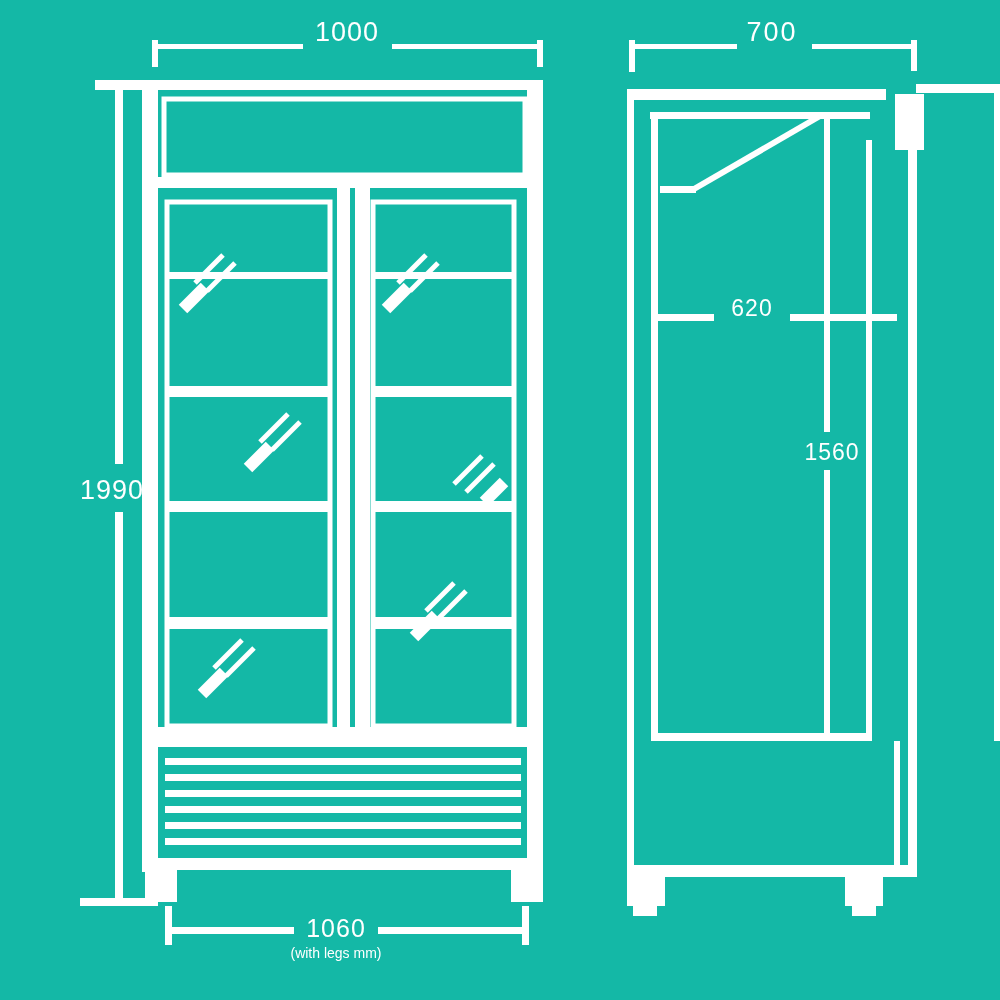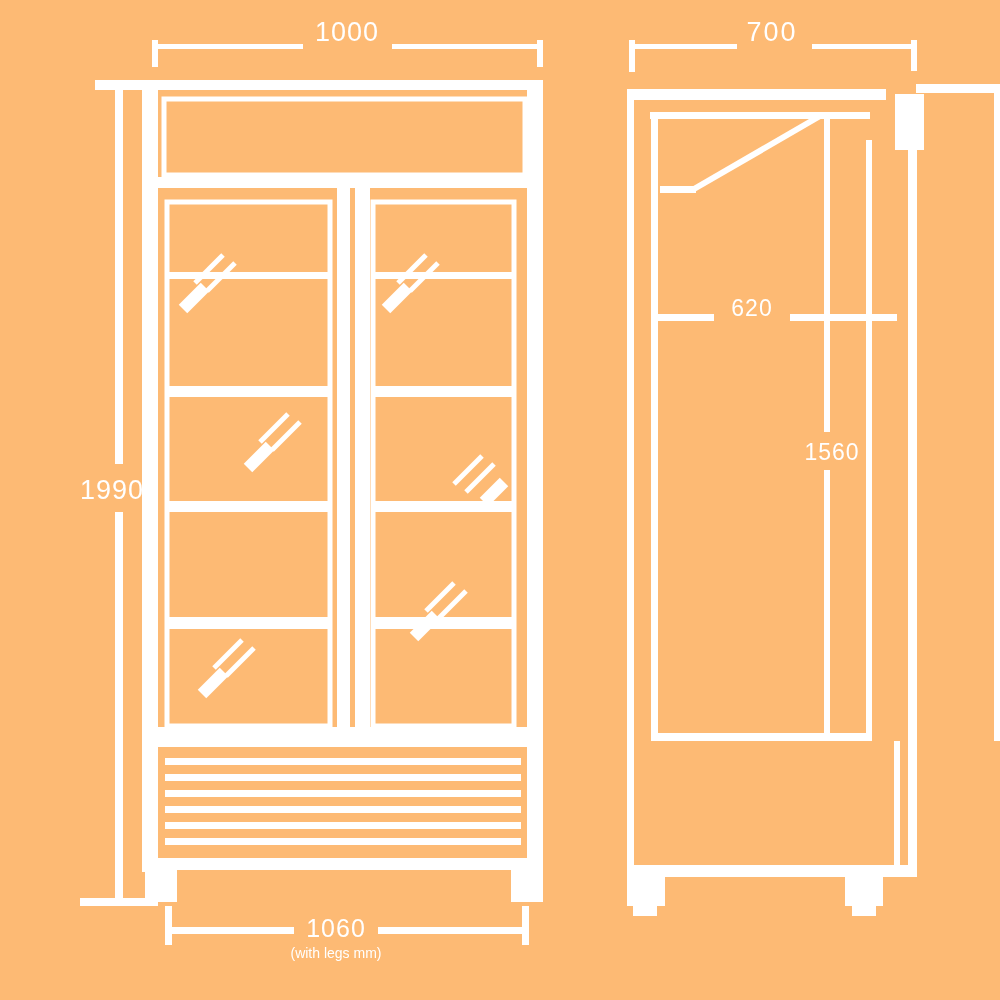--- a/index.html
+++ b/index.html
@@ -1,16 +1,16 @@
 <!DOCTYPE html>
 <html><head>
 <meta charset="utf-8">
 <style>
   html,body{margin:0;padding:0;background:#000;}
-  #wrap{position:relative;width:1000px;height:1000px;background:#fdba74;overflow:hidden;}
+  #wrap{position:relative;width:1000px;height:1000px;background:#14b8a6;overflow:hidden;}
   svg{position:absolute;top:0;left:0;}
   text{font-family:"Liberation Sans", sans-serif;fill:#ffffff;}
 </style>
 </head>
 <body>
 <div id="wrap">
 <svg width="1000" height="1000" viewBox="0 0 1000 1000">
   <g fill="#ffffff">
 
     <rect x="155" y="44" width="148" height="5"></rect>

